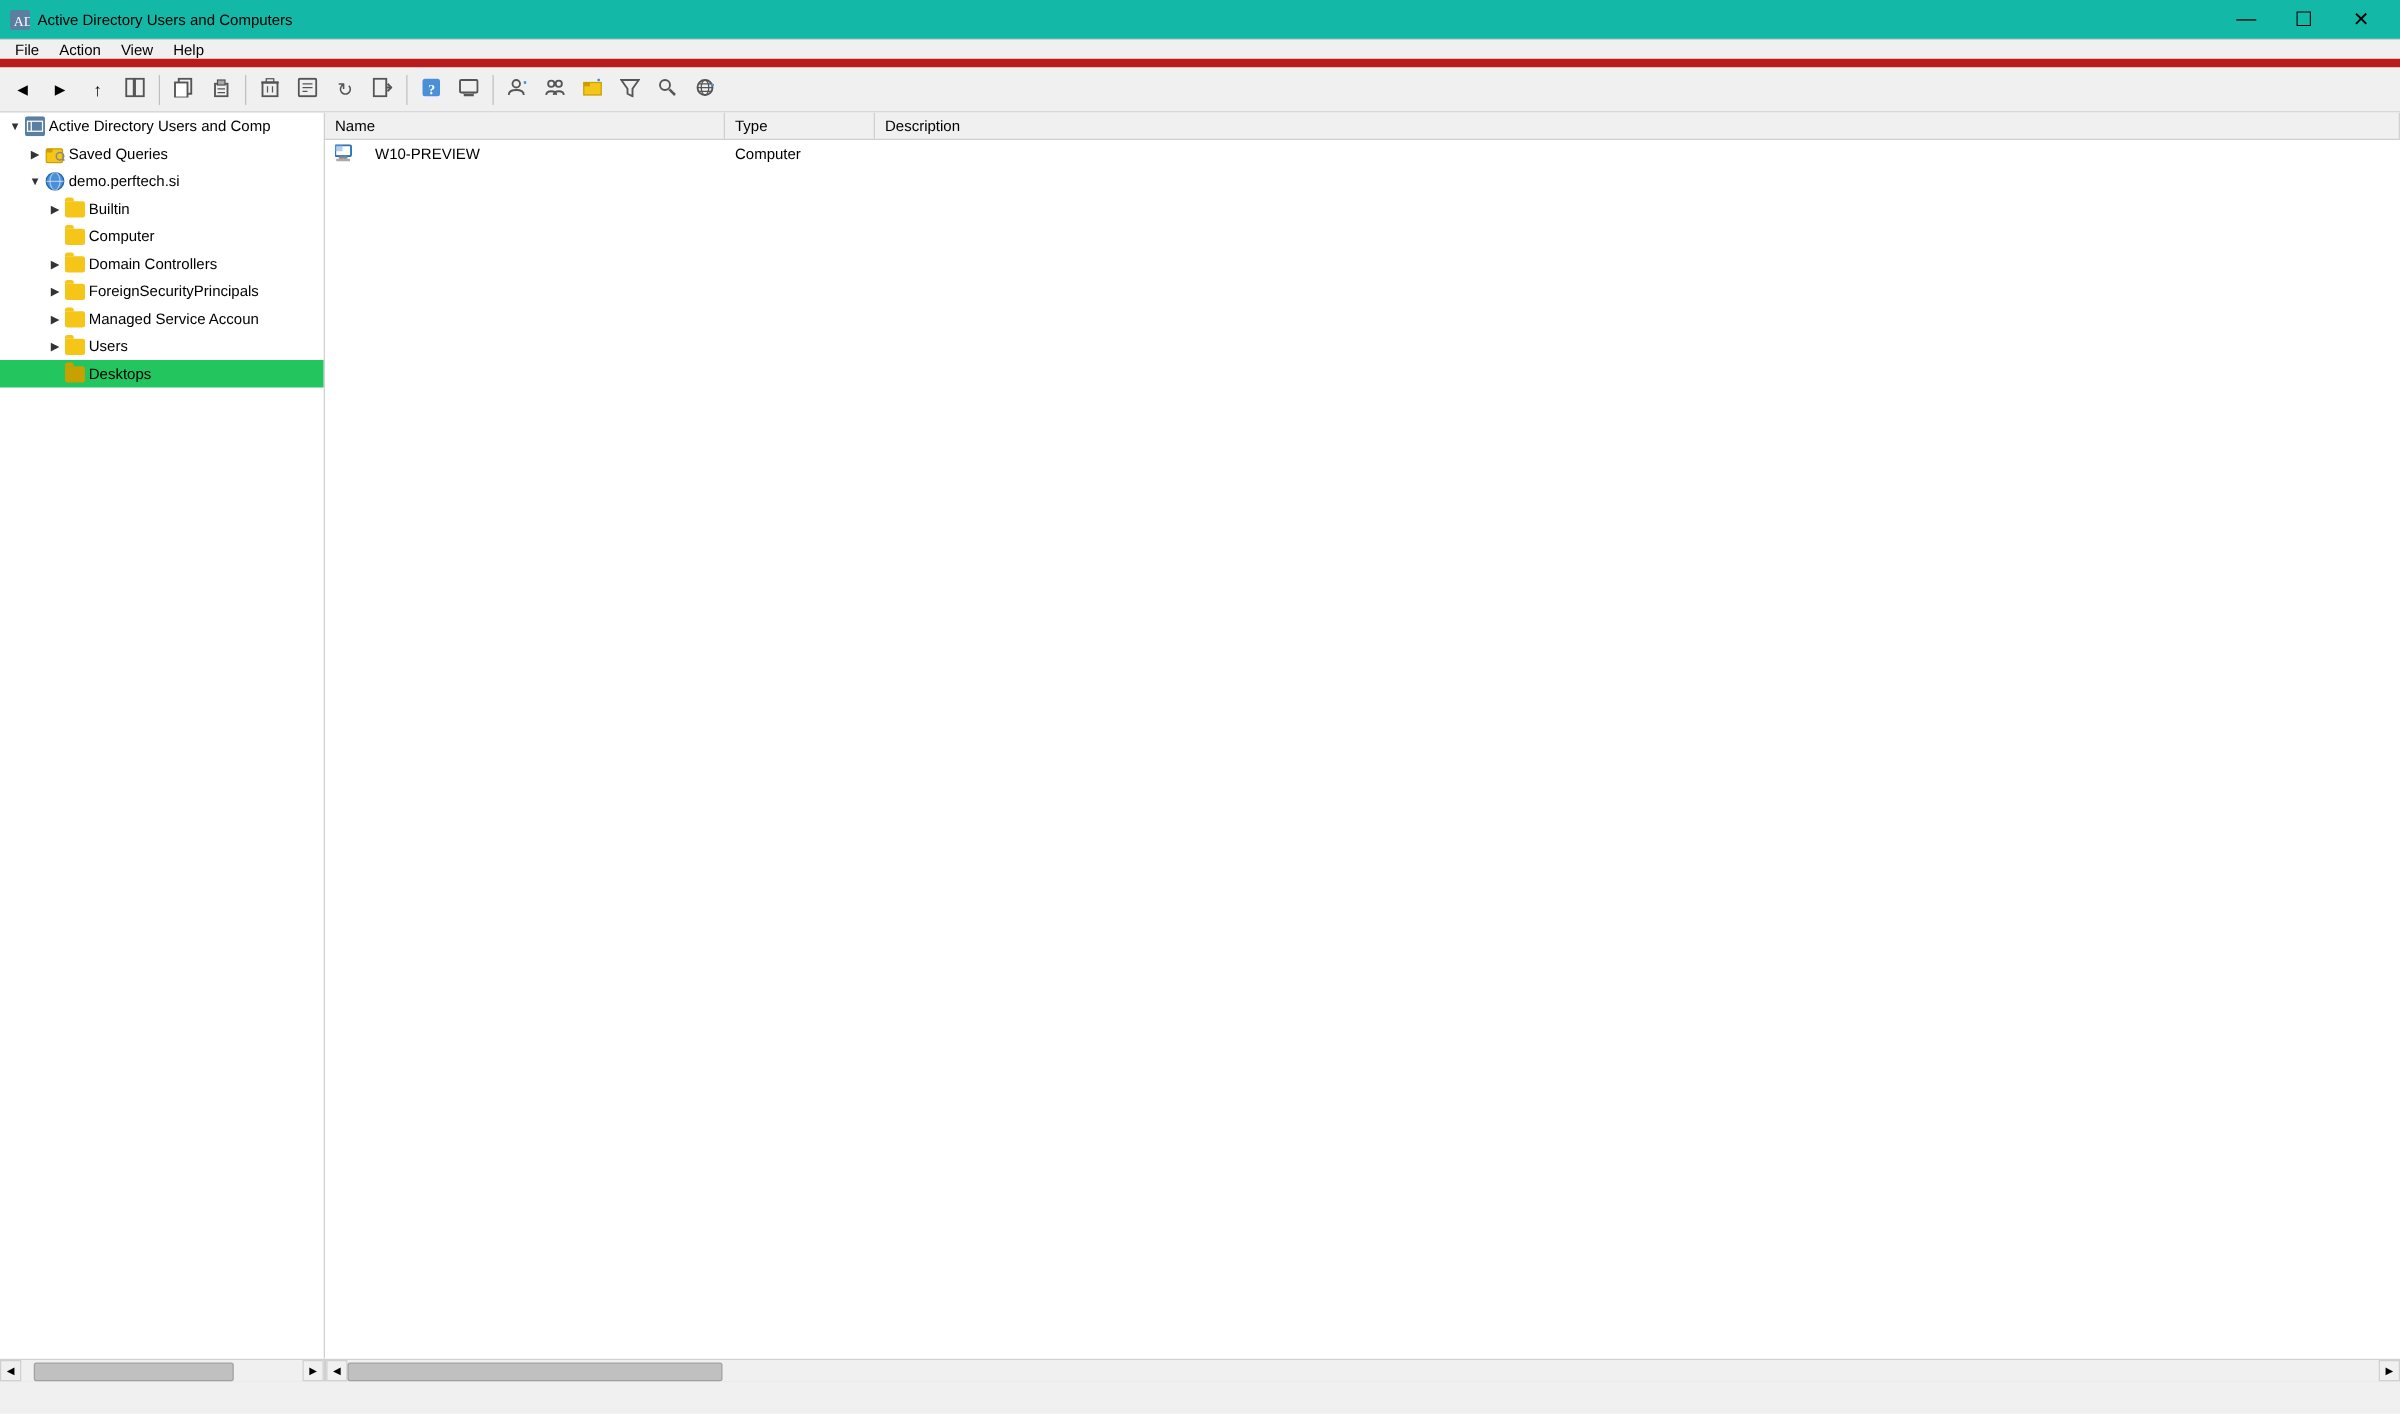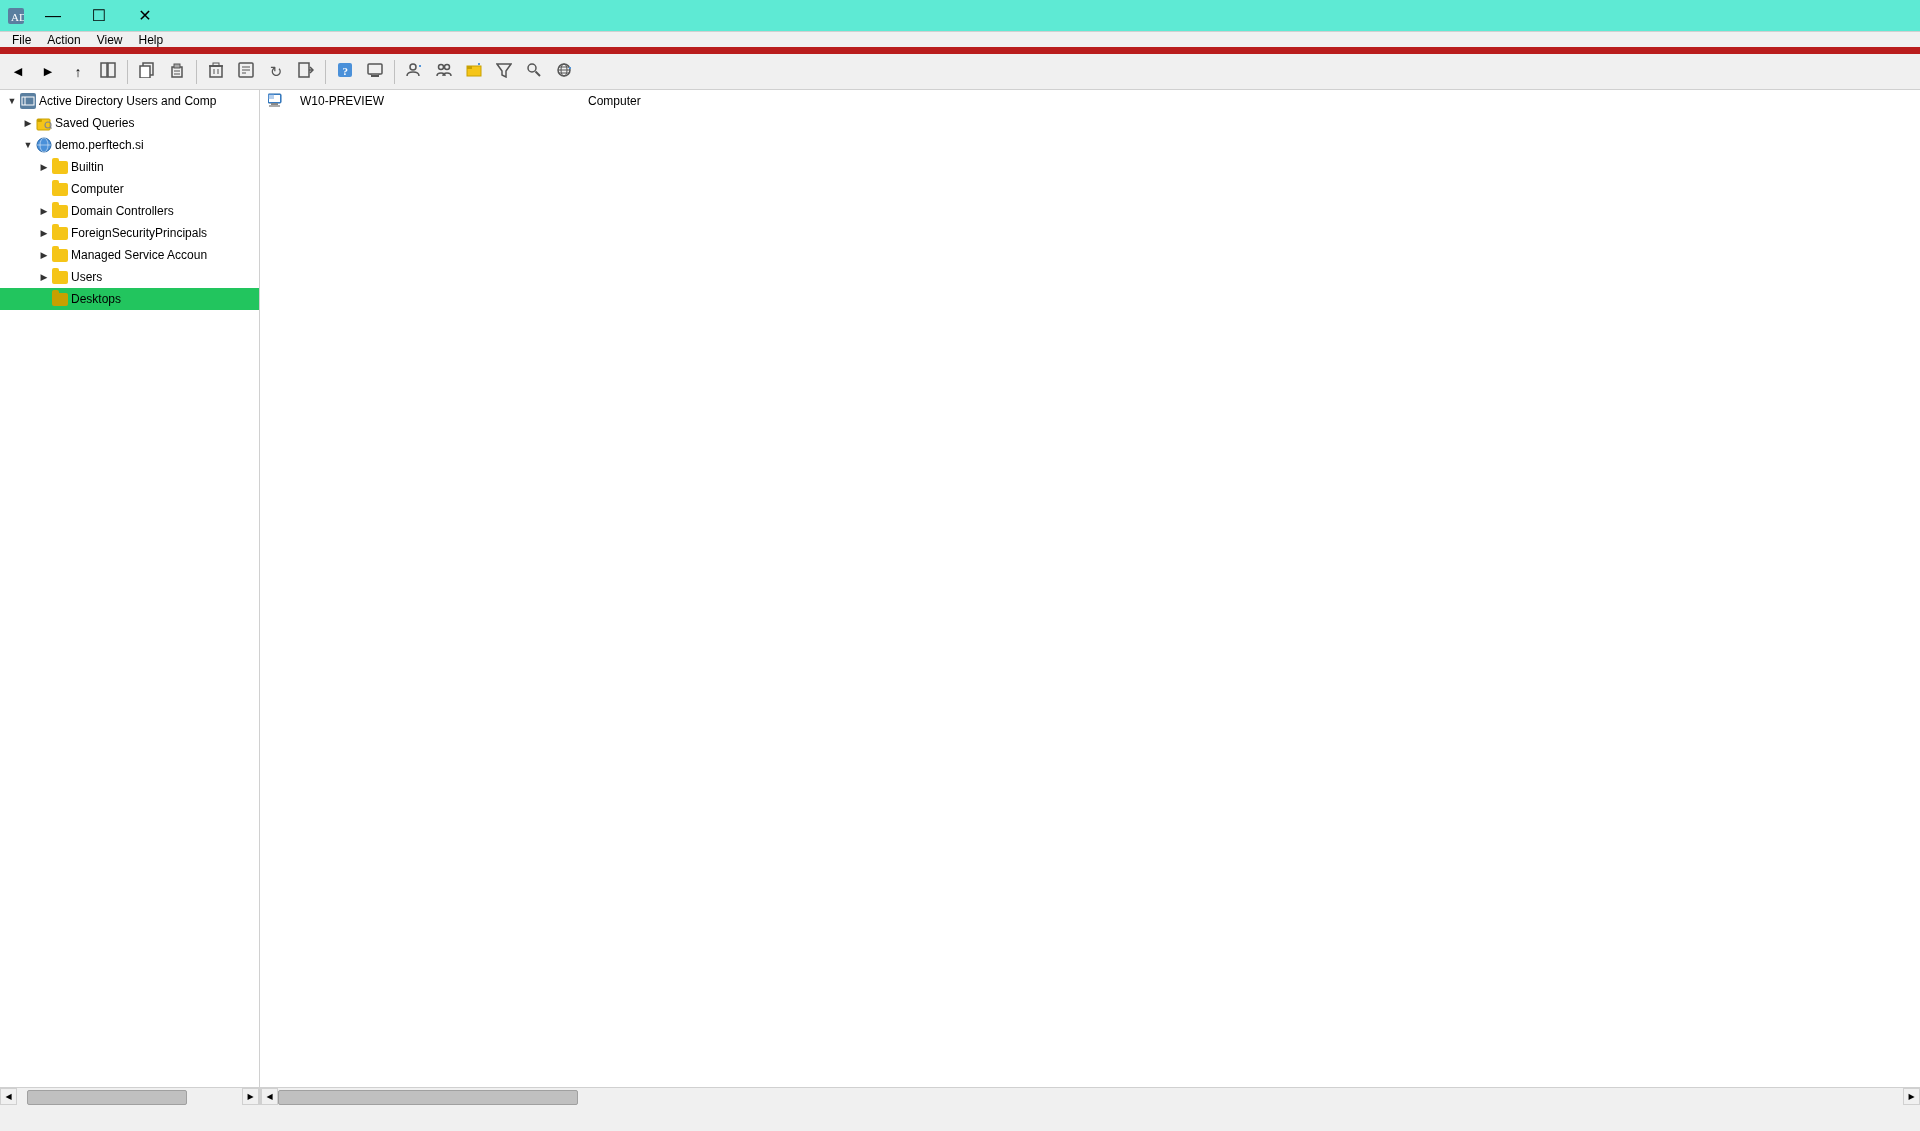--- a/index.html
+++ b/index.html
@@ -7,21 +7,21 @@
       font-family: 'Segoe UI', Tahoma, Geneva, Verdana, sans-serif;
       font-size: 12px;
       background: #f0f0f0;
       width: 1920px;
       height: 1131px;
       overflow: hidden;
     }
 
     
     .title-bar {
-      background: #5eead4;
+      background: #14b8a6;
       height: 32px;
       display: flex;
       align-items: center;
       padding: 0 8px;
       border-bottom: 1px solid #d0d0d0;
       user-select: none;
     }
     .title-bar-icon {
       width: 16px;
       height: 16px;
@@ -315,20 +315,21 @@
 </head>
 <body>
 
 <div class="title-bar">
   <div class="title-bar-icon">
     <svg width="16" height="16" viewBox="0 0 16 16">
       <rect width="16" height="16" fill="#5a7fa0" rx="2"></rect>
       <text x="3" y="13" font-size="11" fill="white" font-family="serif">AD</text>
     </svg>
   </div>
+  <span class="title-bar-text">Active Directory Users and Computers</span>
   <div class="title-bar-controls">
     <button class="title-bar-btn">—</button>
     <button class="title-bar-btn">☐</button>
     <button class="title-bar-btn close">✕</button>
   </div>
 </div>
 
 <div class="menu-bar">
   <div class="menu-item">File</div>
   <div class="menu-item">Action</div>
@@ -581,20 +582,31 @@
       <div class="tree-icon">
         <div class="folder-icon-gray"></div>
       </div>
       <span class="tree-label">Desktops</span>
     </div>
 
   </div>
 
   <div class="content-panel">
 
+    <div class="column-header">
+      <div class="col-header-item col-name">
+        <span>Name</span>
+      </div>
+      <div class="col-header-item col-type">
+        <span>Type</span>
+      </div>
+      <div class="col-header-item col-desc">
+        <span>Description</span>
+      </div>
+    </div>
 
     <div class="content-list">
       <div class="list-row">
         <div class="list-cell list-cell-name">
           <div class="computer-icon">
             <svg width="16" height="16" viewBox="0 0 16 16">
               <rect x="0" y="1" width="13" height="9" fill="#4a90d9" stroke="#2266aa" stroke-width="1" rx="1"></rect>
               <rect x="1" y="2" width="11" height="7" fill="white"></rect>
               <rect x="0" y="1" width="6" height="5" fill="#6ca0dc" opacity="0.5"></rect>
               <rect x="3" y="10" width="7" height="2" fill="#888"></rect>

